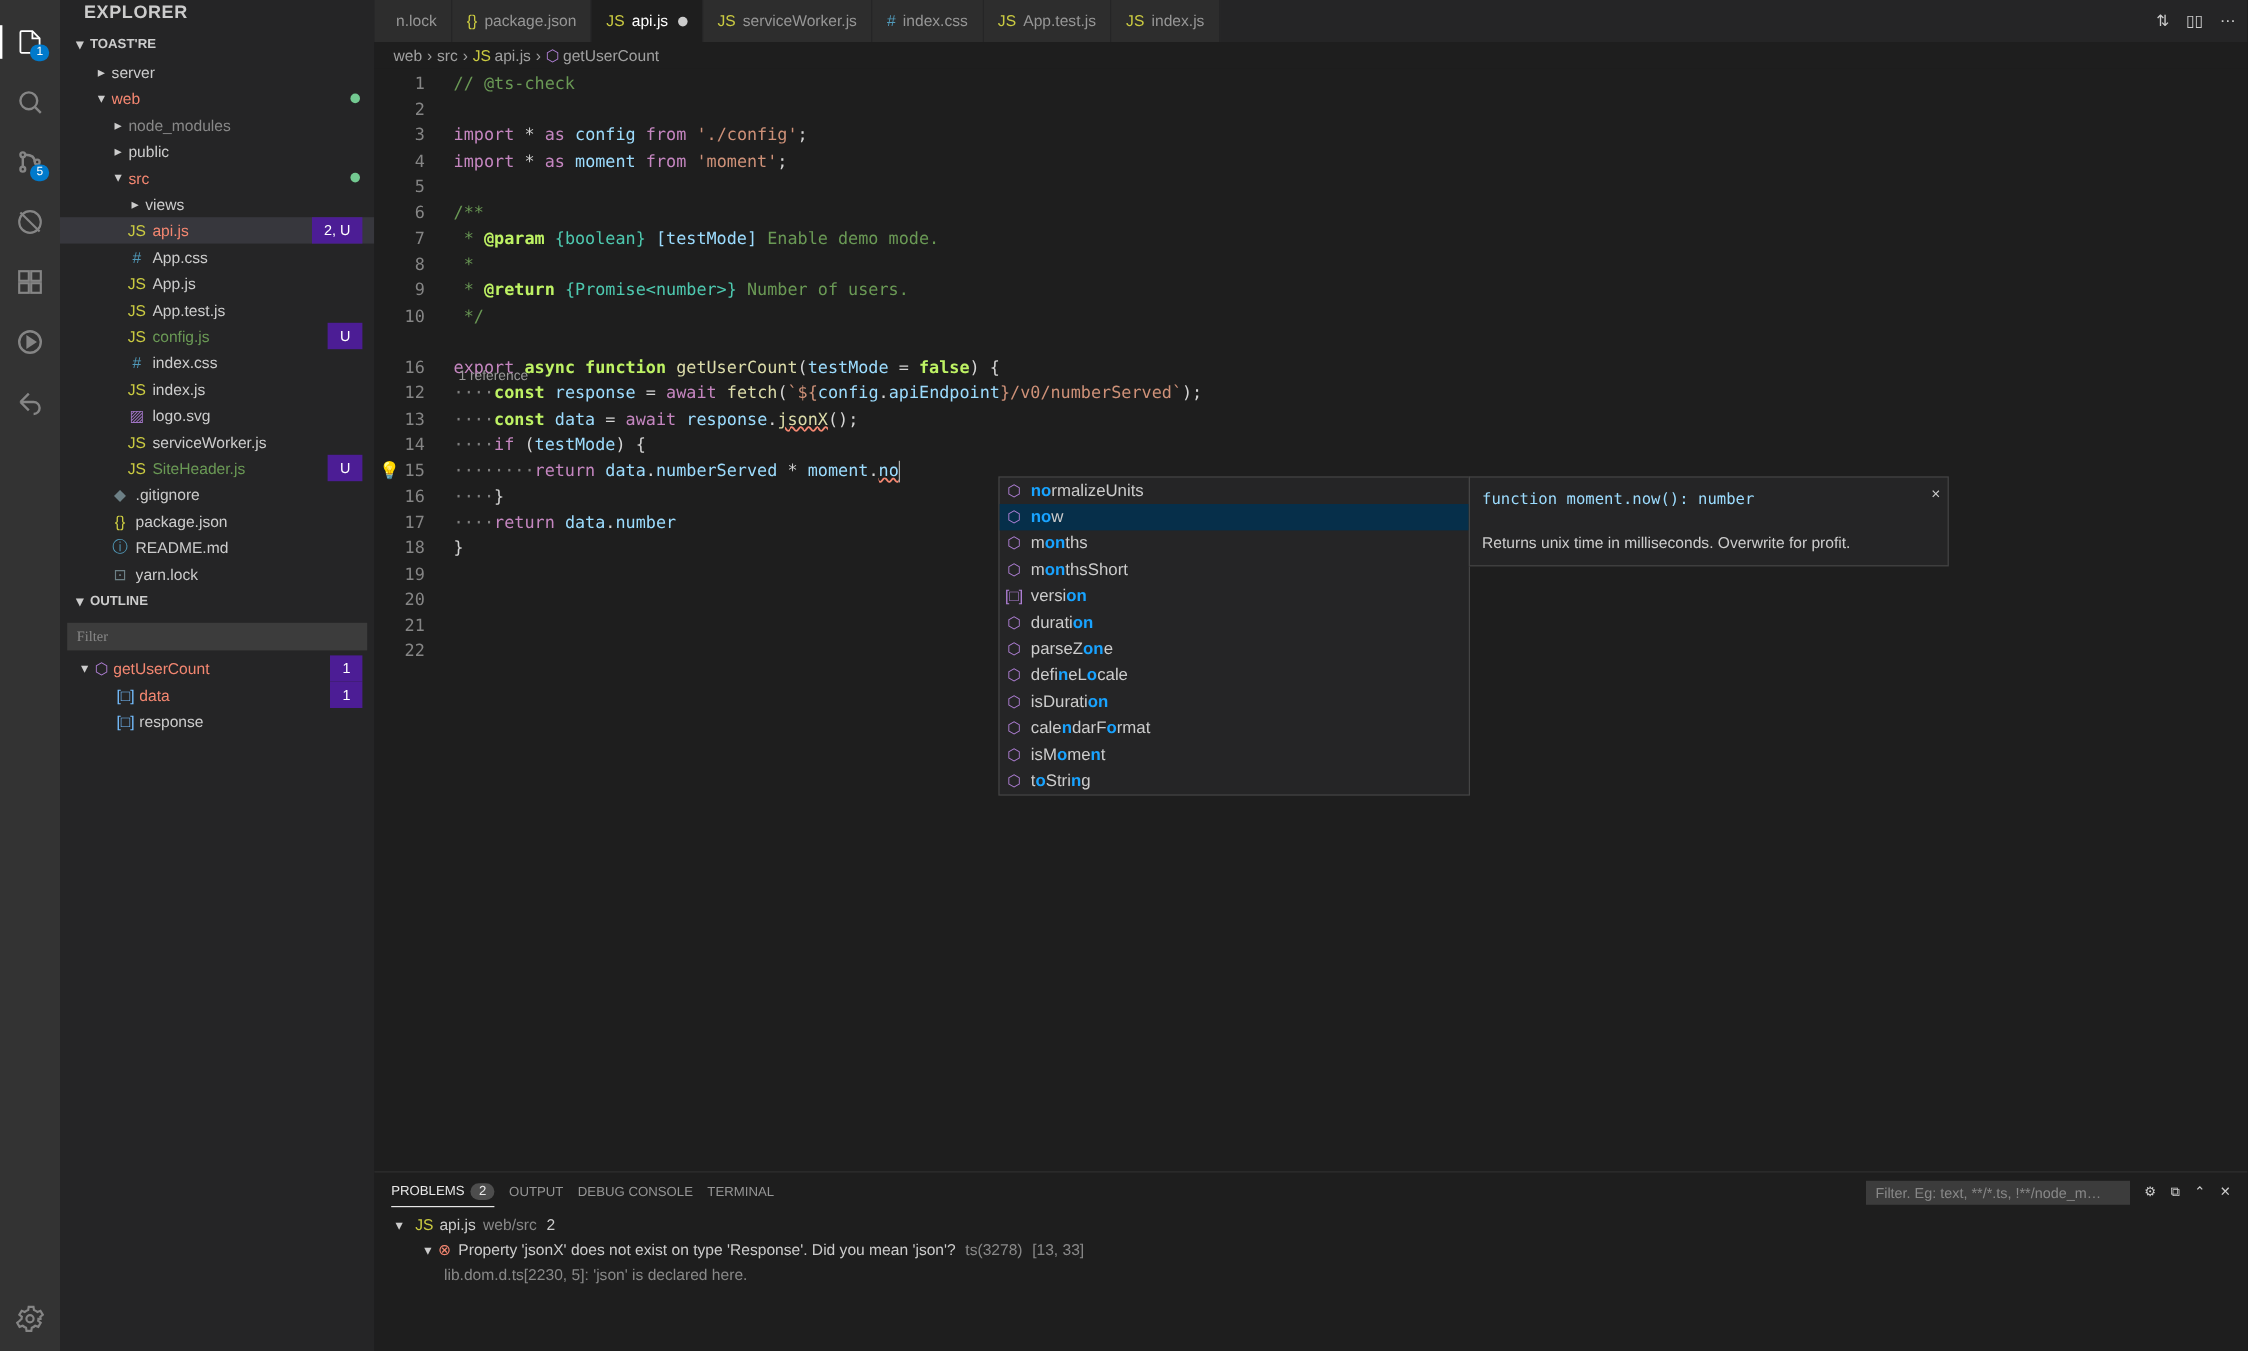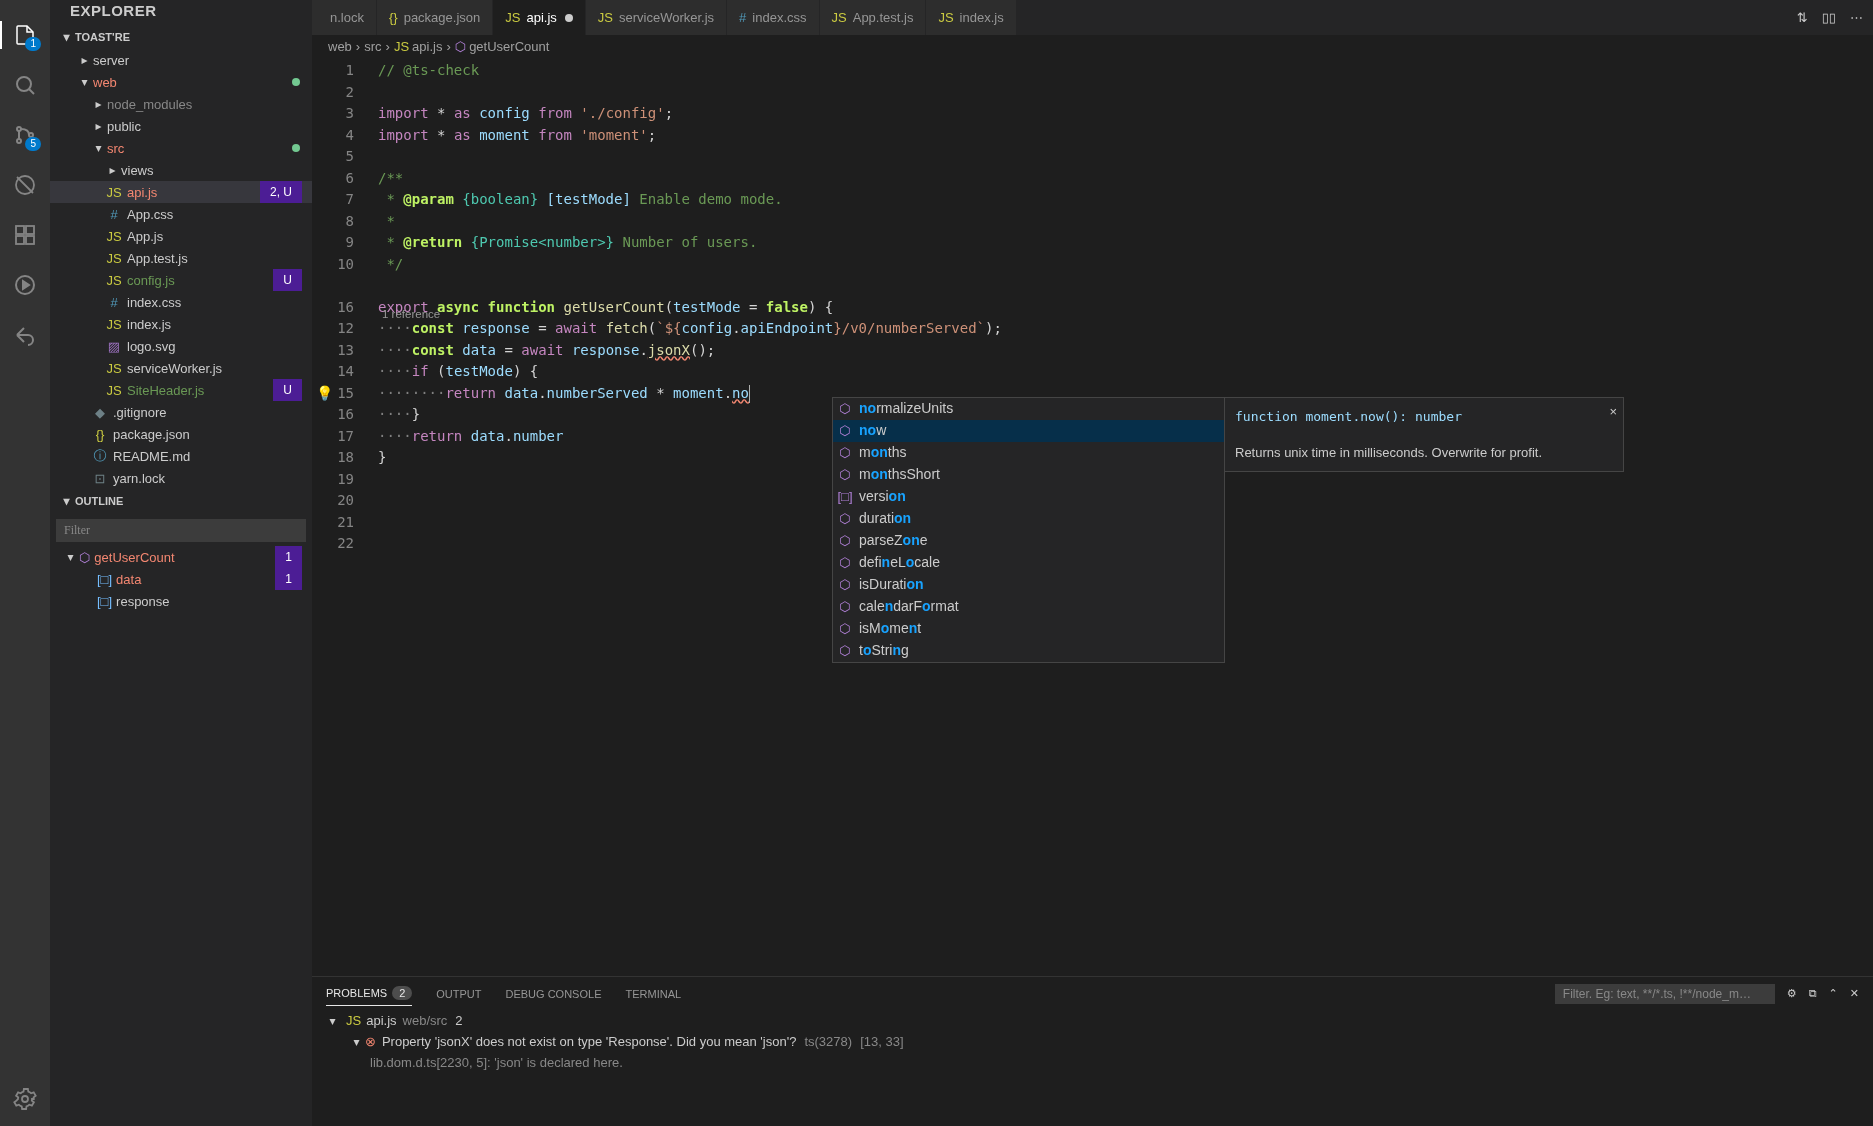--- a/index.html
+++ b/index.html
@@ -56,21 +56,21 @@
 .suggest { position:absolute; top:340px; left:520px; width:393px; background:#252526; border:1px solid #454545; font-family:-apple-system,sans-serif; z-index:10; }
 .suggest .sitem { display:flex; align-items:center; height:22px; padding:0 4px; cursor:pointer; }
 .suggest .sitem.sel { background:#062f4a; }
 .suggest .sico { color:#b180d7; margin-right:6px; font-size:13px; width:16px; text-align:center; }
 .suggest .hl { color:#18a3ff; font-weight:bold; }
 .docside { position:absolute; top:340px; left:912px; width:400px; background:#252526; border:1px solid #454545; padding:8px 10px; color:#ccc; font-family:-apple-system,sans-serif; font-size:13px; z-index:10; }
 .docside .closex { position:absolute; top:3px; right:6px; color:#ccc; cursor:pointer; }
 .docside .sig { font-family:Menlo,monospace; color:#9cdcfe; margin-bottom:14px; }
 
 .panel { height:150px; background:#1e1e1e; border-top:1px solid #333; display:flex; flex-direction:column; }
-.panel-tabs { display:flex; align-items:center; height:33px; padding:0 14px; font-size:11px; color:#969696; gap:24px; }
+.panel-tabs { display:flex; align-items:center; height:33px; padding:0 14px; font-size:11px; color:#969696; gap:12px; }
 .panel-tabs .pt { cursor:pointer; padding:6px 0; }
 .panel-tabs .pt.active { color:#e7e7e7; border-bottom:1px solid #e7e7e7; }
 .panel-tabs .pbadge { background:#4d4d4d; border-radius:10px; padding:1px 7px; font-size:11px; margin-left:5px; }
 .panel-tabs .pright { margin-left:auto; display:flex; align-items:center; gap:12px; color:#ccc;padding-left:36px; }
 .panel-tabs .pfilter { background:#3c3c3c; color:#888; padding:3px 8px 3px 8px; font-size:12px; width:220px; }
 .problems { flex:1; overflow:auto; padding:0 14px; font-size:13px; }
 .problems .pfile { display:flex; align-items:center; padding:3px 0; }
 .problems .pmsg { display:flex; align-items:center; padding:3px 0 3px 24px; }
 .problems .pmsg2 { padding:3px 0 3px 44px; color:#888; }
 .perr { color:#f48771; margin-right:6px; }

